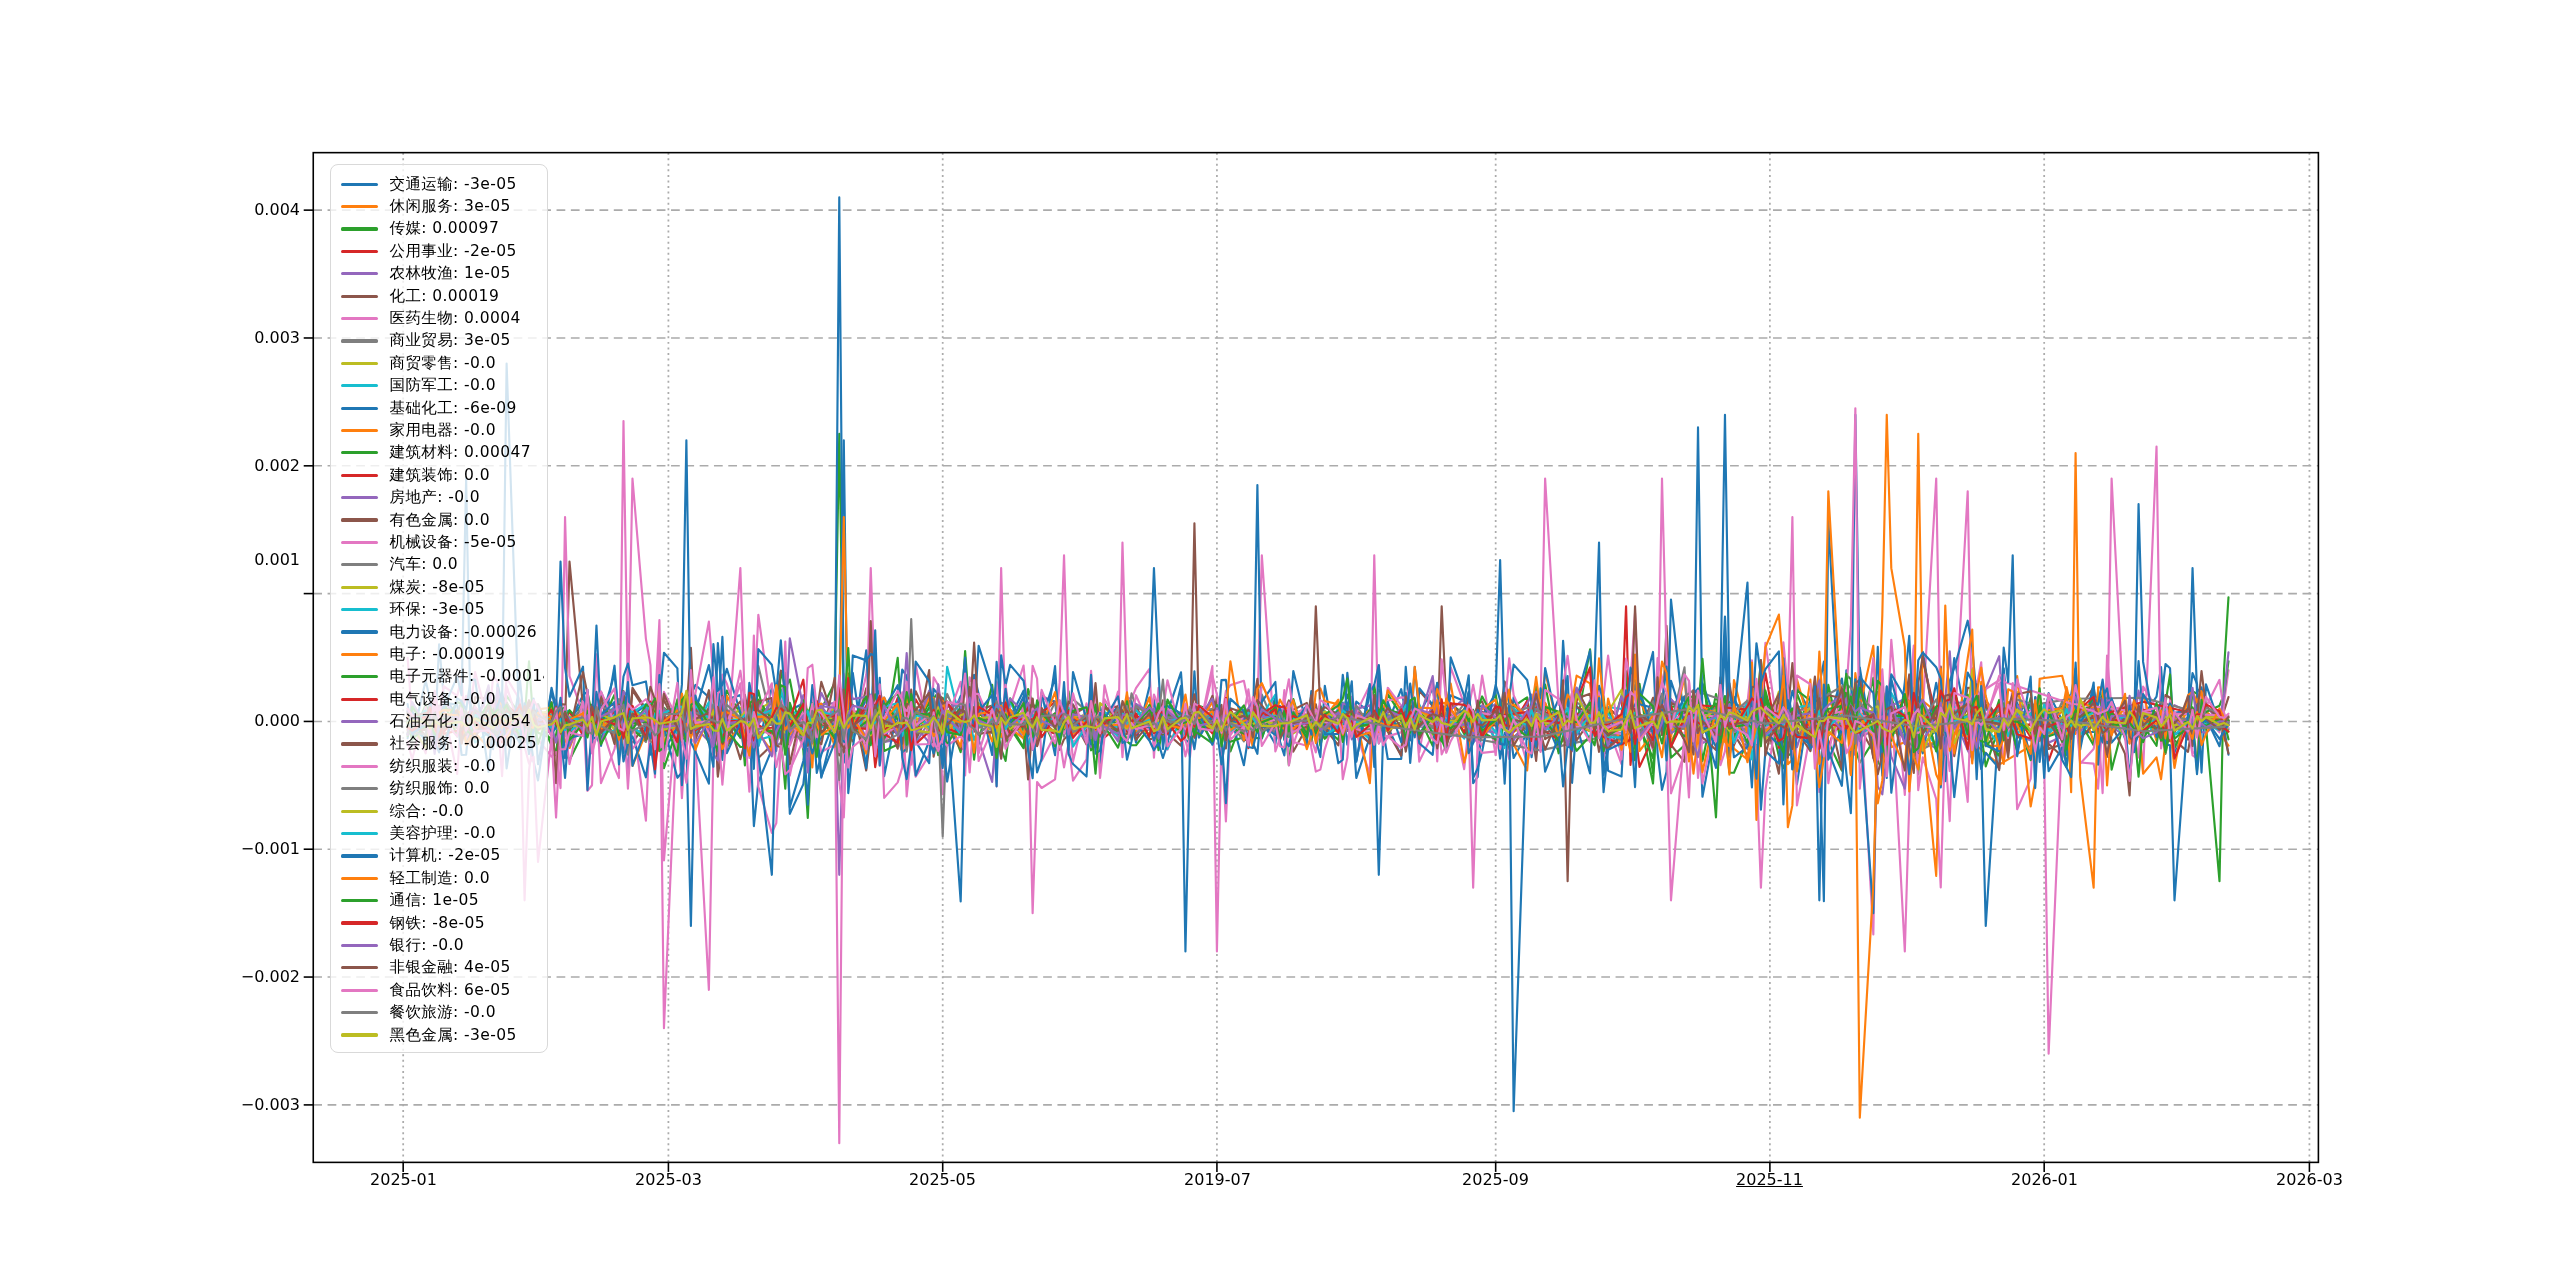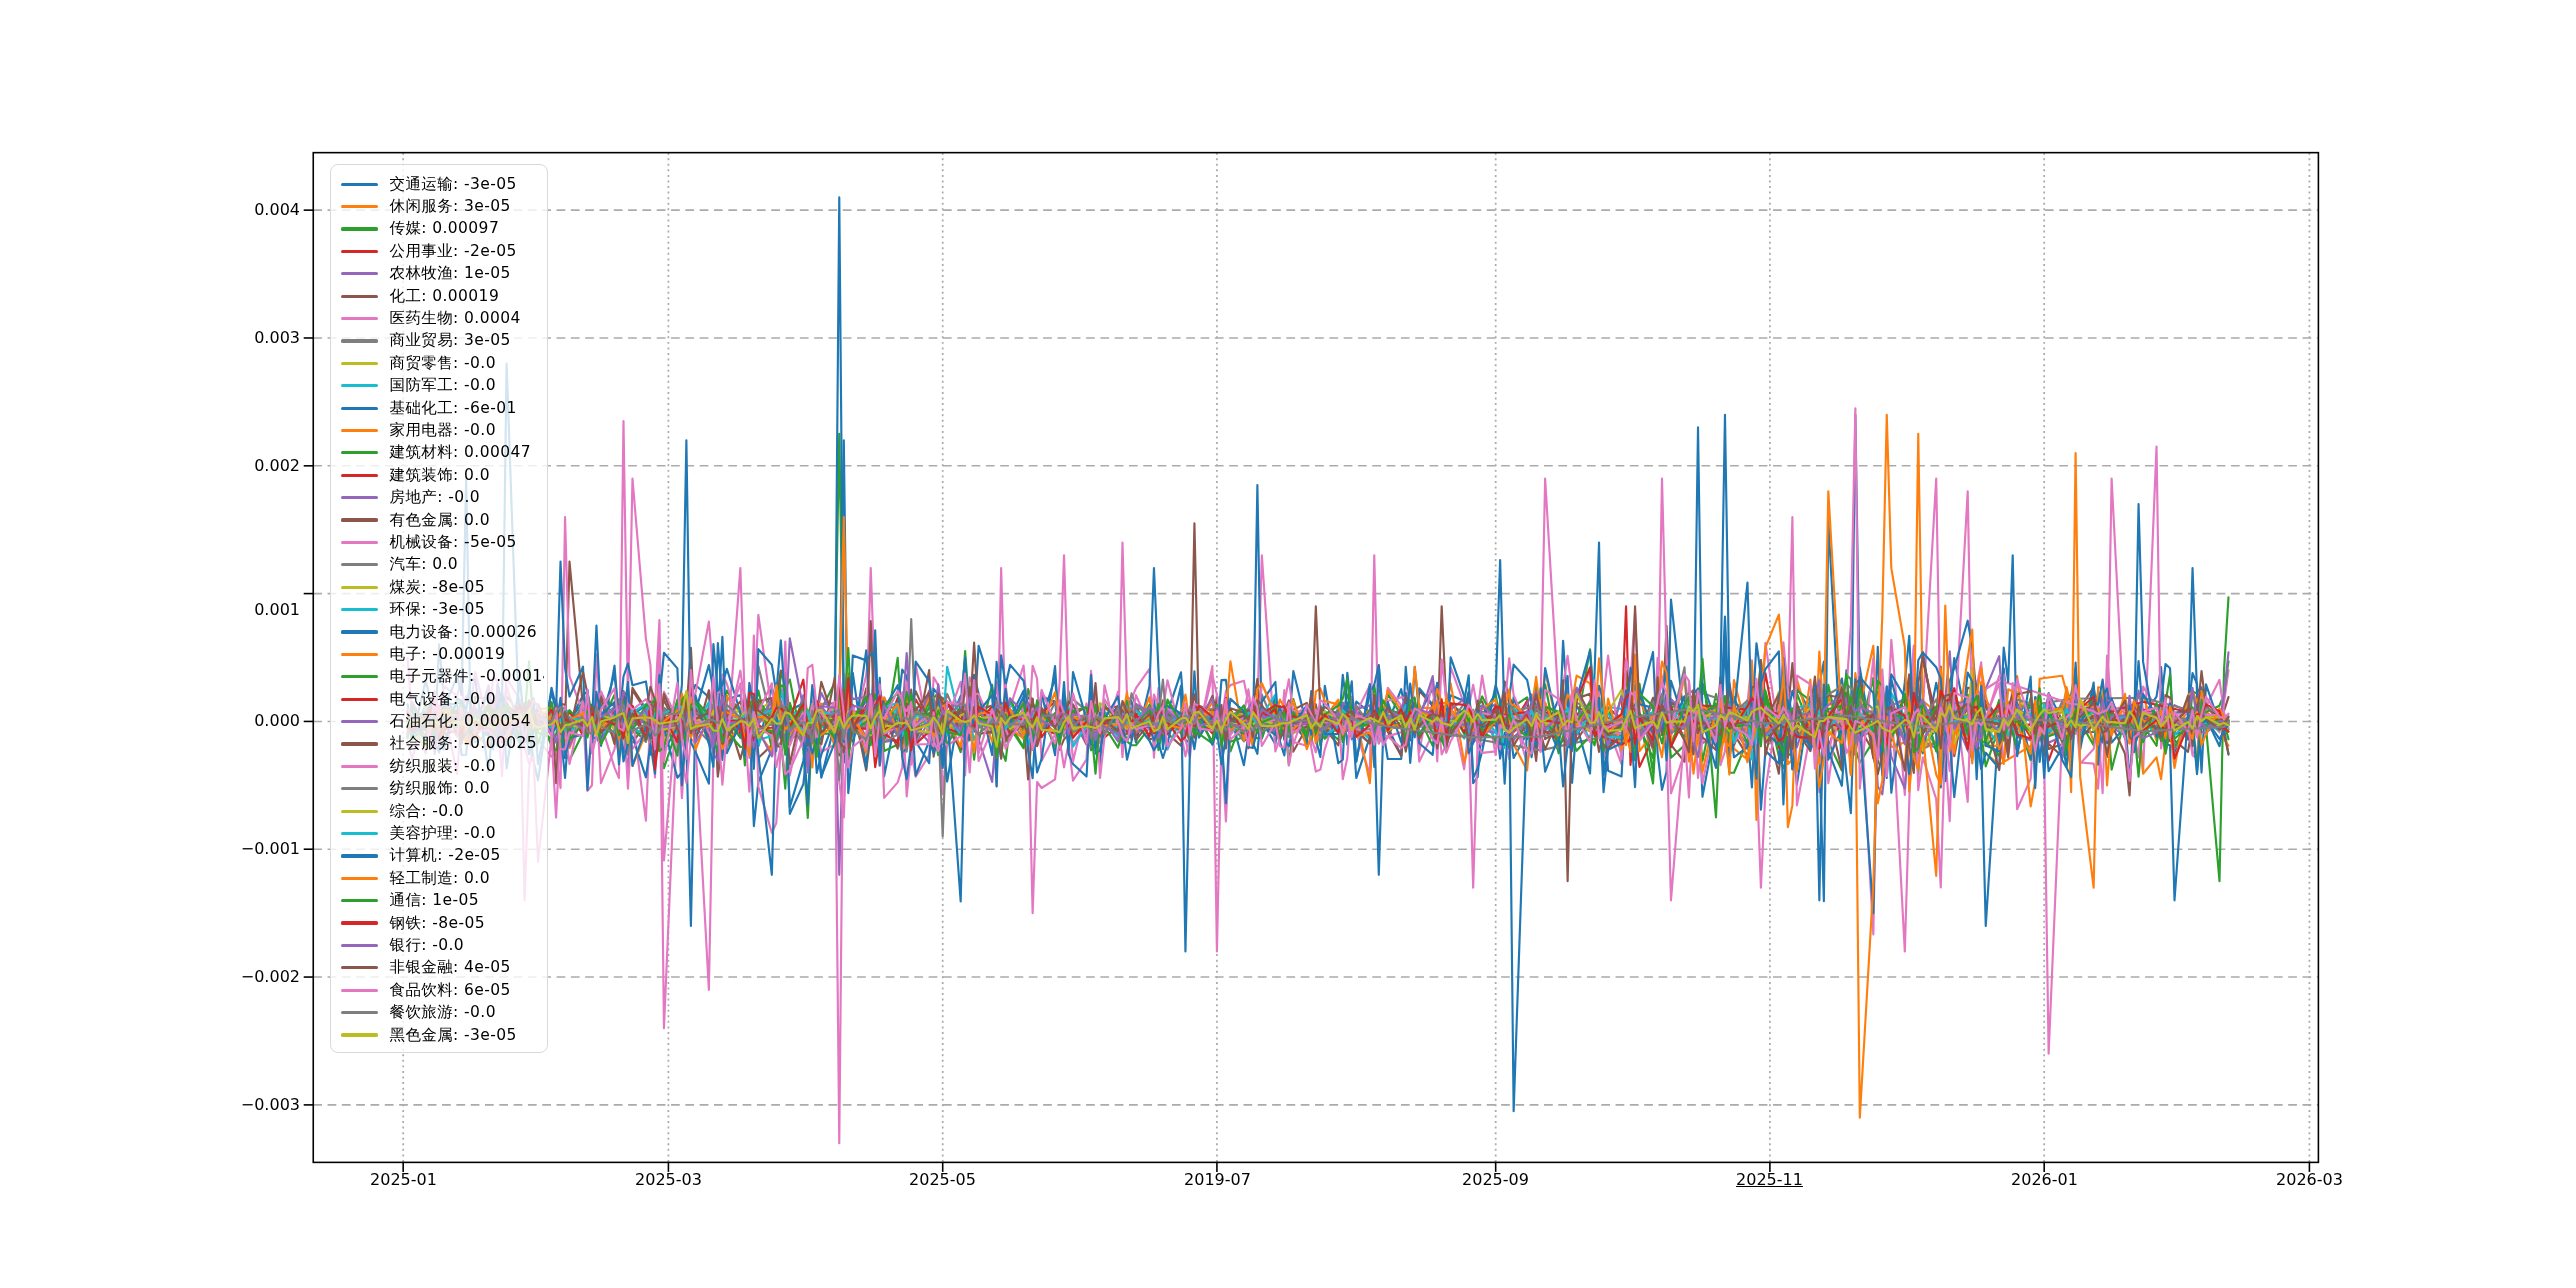--- a/index.html
+++ b/index.html
@@ -143,21 +143,21 @@
       <div class="lrow">
         <span class="lswatch" style="background: rgb(188, 189, 34);"></span>
         <span class="llabel">商贸零售: -0.0</span>
       </div>
       <div class="lrow">
         <span class="lswatch" style="background: rgb(23, 190, 207);"></span>
         <span class="llabel">国防军工: -0.0</span>
       </div>
       <div class="lrow">
         <span class="lswatch" style="background: rgb(31, 119, 180);"></span>
-        <span class="llabel">基础化工: -6e-01</span>
+        <span class="llabel">基础化工: -6e-09</span>
       </div>
       <div class="lrow">
         <span class="lswatch" style="background: rgb(255, 127, 14);"></span>
         <span class="llabel">家用电器: -0.0</span>
       </div>
       <div class="lrow">
         <span class="lswatch" style="background: rgb(44, 160, 44);"></span>
         <span class="llabel">建筑材料: 0.00047</span>
       </div>
       <div class="lrow">
@@ -270,20 +270,20 @@
       <div class="xlab" style="left: 601px; top: 1170px;">2025-03</div>
       <div class="xlab" style="left: 875px; top: 1170px;">2025-05</div>
       <div class="xlab" style="left: 1150px; top: 1170px;">2019-07</div>
       <div class="xlab" style="left: 1428px; top: 1170px;">2025-09</div>
       <div class="xlab" style="left: 1702px; top: 1170px; text-decoration: underline;">2025-11</div>
       <div class="xlab" style="left: 1977px; top: 1170px;">2026-01</div>
       <div class="xlab" style="left: 2242px; top: 1170px;">2026-03</div>
       <div class="ylab" style="left: 181px; top: 200px;">0.004</div>
       <div class="ylab" style="left: 181px; top: 328px;">0.003</div>
       <div class="ylab" style="left: 181px; top: 456px;">0.002</div>
-      <div class="ylab" style="left: 181px; top: 600px;">0.001</div>
+      <div class="ylab" style="left: 181px; top: 550px;">0.001</div>
       <div class="ylab" style="left: 181px; top: 711px;">0.000</div>
       <div class="ylab" style="left: 181px; top: 839px;">−0.001</div>
       <div class="ylab" style="left: 181px; top: 967px;">−0.002</div>
       <div class="ylab" style="left: 181px; top: 1095px;">−0.003</div>
     </div>
 </div>
 
 
 </body></html>

